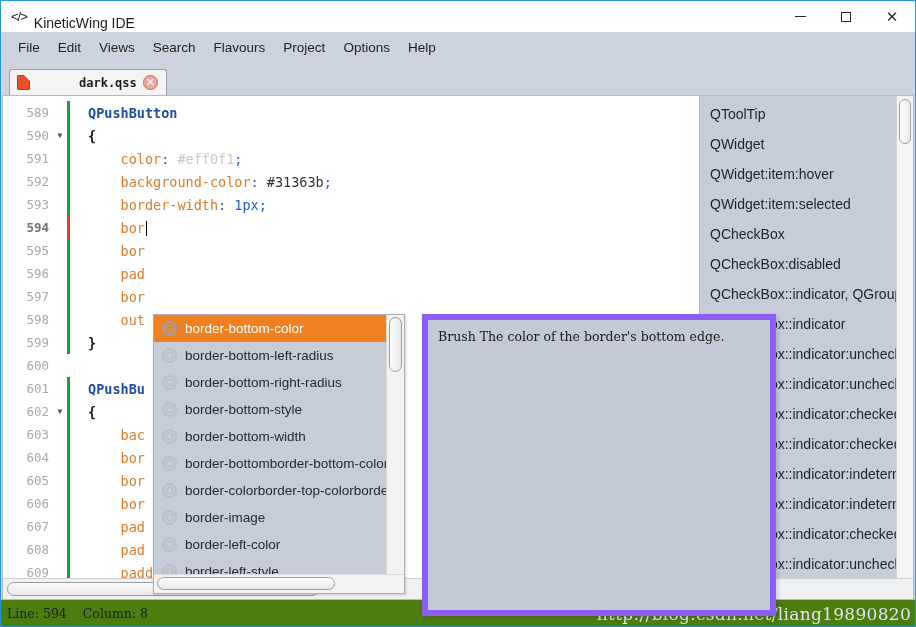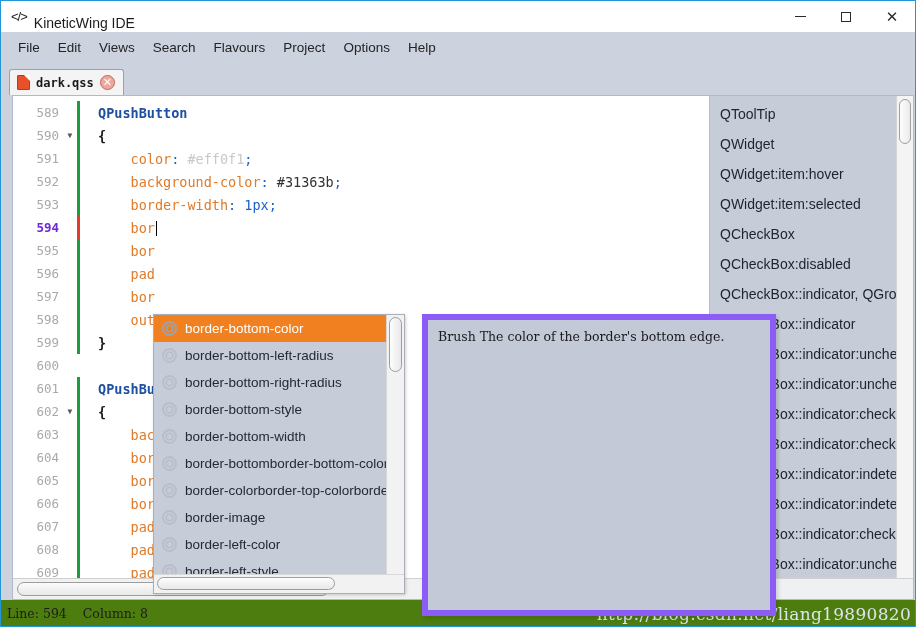--- a/index.html
+++ b/index.html
@@ -117,20 +117,21 @@
     border-width: 0 6px 6px 0;
     border-style: solid;
     border-color: transparent #ffffff transparent transparent;
   }
   .tab-label {
     font-family: "DejaVu Sans Mono", monospace;
     font-size: 12px;
     font-weight: bold;
     color: #1a1a1a;
     letter-spacing: 0px;
+    margin-left: 43px;
   }
   .tab-close {
     width: 15px; height: 15px;
     border-radius: 50%;
     background: #eda9a0;
     border: 1px solid #c4655a;
     box-sizing: border-box;
     display:flex; align-items:center; justify-content:center;
     color:#ffffff; font-size:11px; line-height:1;
     font-family:"Liberation Sans",sans-serif;
@@ -147,21 +148,20 @@
   .editor-pane {
     position: relative;
     width: 697px;
     background: #ffffff;
     border: 1px solid #b4bac4;
     border-right: none;
     box-sizing: border-box;
     overflow: hidden;
     display: flex;
     flex-direction: column;
-    margin-left: 10px;
   }
   .code-area {
     position: relative;
     flex: 1;
     overflow: hidden;
     background: #ffffff;
   }
   .gutter {
     position: absolute;
     left: 0; top: 0; bottom: 0;
@@ -182,21 +182,21 @@
   }
   .ln {
     width: 46px;
     text-align: right;
     color: #a9a9a9;
     font-size: 12.5px;
     padding-right: 4px;
     flex: none;
     font-family: "DejaVu Sans Mono", monospace;
   }
-  .cline.cur .ln { color: #6d28d9; font-weight: bold; }
+  .cline.cur .ln { color: #737373; font-weight: bold; }
   .fold {
     width: 14px; flex: none;
     display: flex; align-items: center; justify-content: center;
     font-size: 8px; color: #5a5a5a;
   }
   .marker {
     width: 3px; flex: none;
     align-self: stretch;
     background: #1a9e3d;
   }

